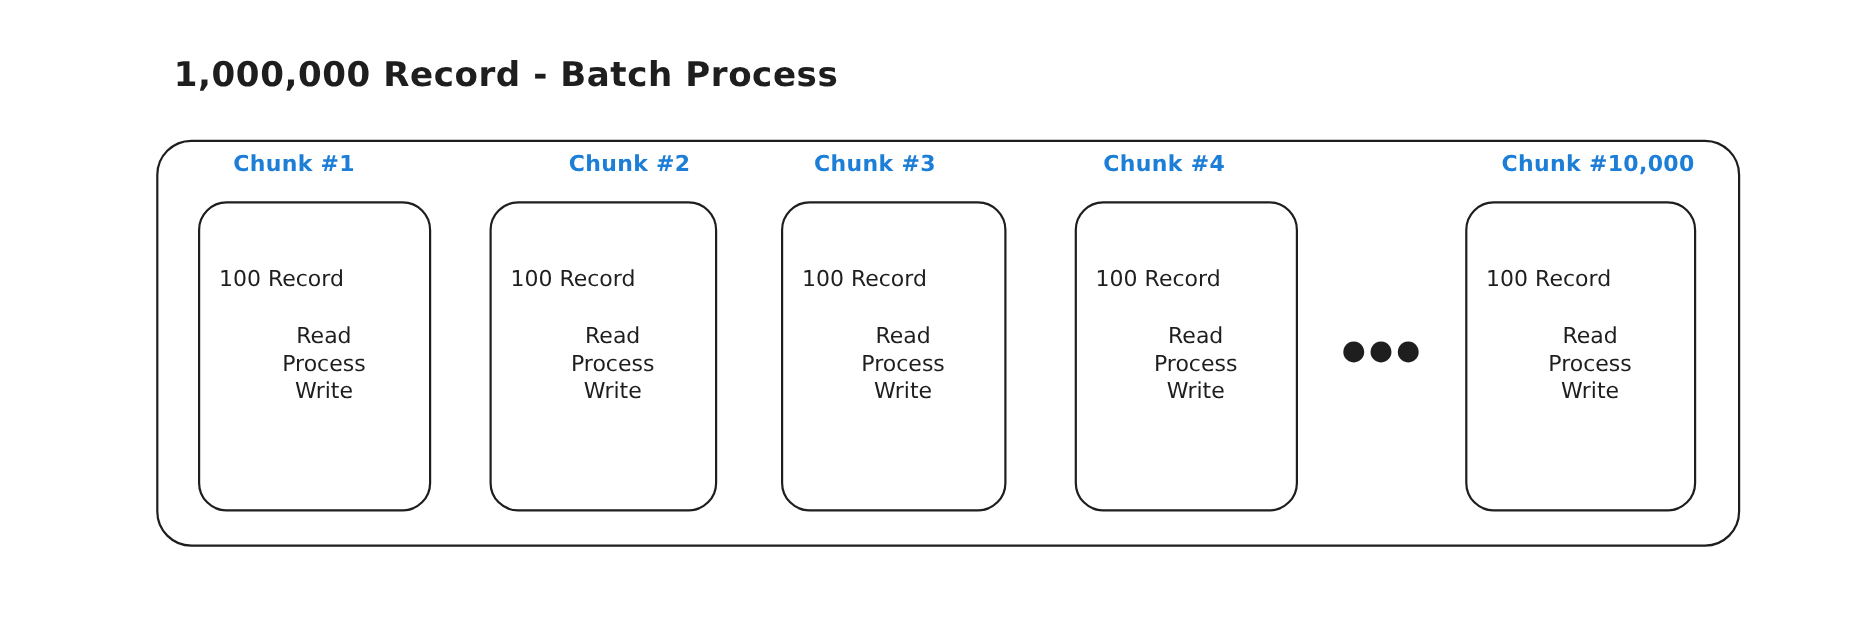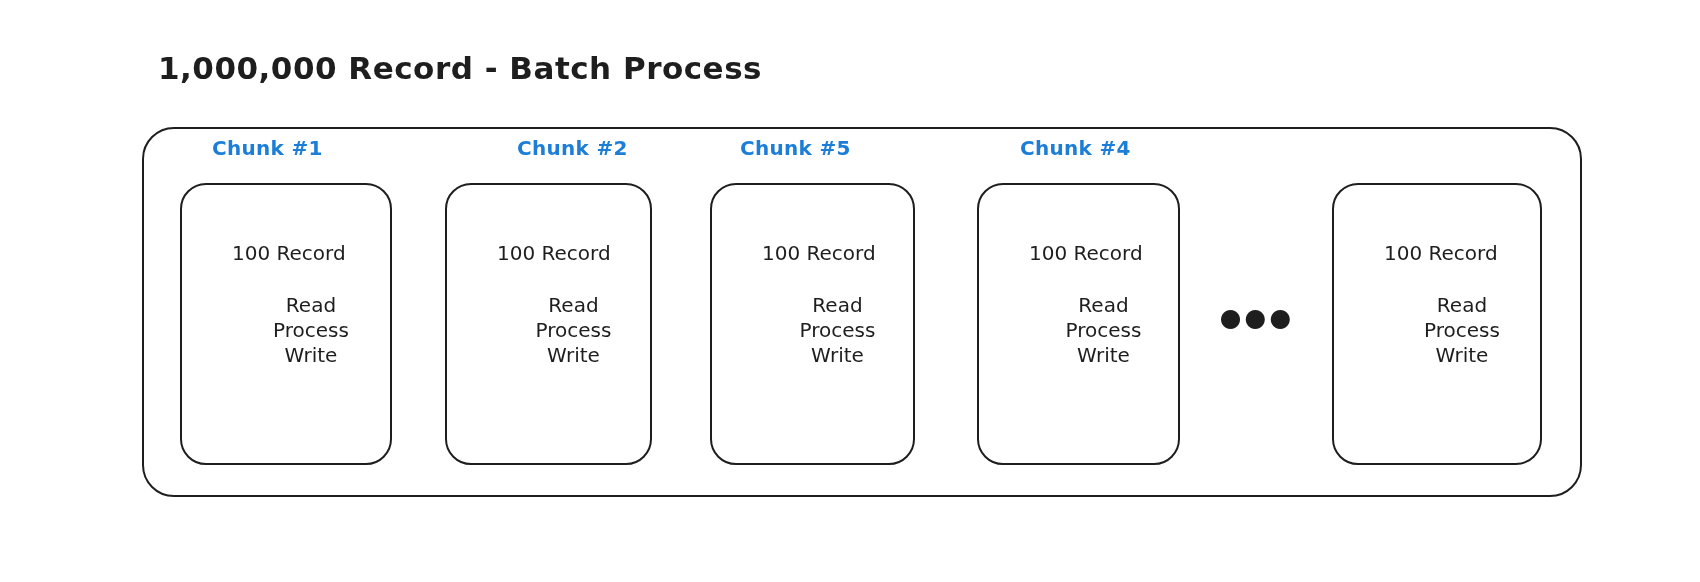--- a/index.html
+++ b/index.html
@@ -44,21 +44,21 @@
     white-space:nowrap;
   }
   .chunk-card{
     position:absolute;
     top:183px;
     height:282px;
     border:2.5px solid var(--stroke);
     border-radius:26px;
     box-sizing:border-box;
     background:var(--background);
-    padding:56px 0 0 50px;
+    padding:56px 0 0 17px;
   }
   .record-count{
     font-size:20px;
     font-weight:500;
     white-space:nowrap;
   }
   .step-list{
     margin-top:28px;
     font-size:20px;
     font-weight:500;
@@ -76,36 +76,37 @@
   }
   
   .card-0{left:180px;width:212px;}
   .card-1{left:445px;width:207px;}
   .card-2{left:710px;width:205px;}
   .card-3{left:977px;width:203px;}
   .card-4{left:1332px;width:210px;}
   .label-0{left:212px;text-align:center;}
   .label-1{left:481px;margin-left:36px;}
   .label-2{left:740px;}
-  .label-3{left:1003px;margin-left:17px;}
+  .label-3{left:1003px;}
   .label-4{left:1365px;}
 </style>
 </head>
 <body>
 
 <div class="stage">
 
   <div class="diagram-title">1,000,000 Record - Batch Process</div>
 
   <div class="batch-container"></div>
 
   <div class="chunk-label label-0">Chunk #1</div>
   <div class="chunk-label label-1">Chunk #2</div>
-  <div class="chunk-label label-2">Chunk #5</div>
+  <div class="chunk-label label-2">Chunk #3</div>
   <div class="chunk-label label-3">Chunk #4</div>
+  <div class="chunk-label label-4">Chunk #10,000</div>
 
   <div class="chunk-card card-0">
     <div class="record-count">100 Record</div>
     <div class="step-list">
       <div class="step-item">Read</div>
       <div class="step-item">Process</div>
       <div class="step-item">Write</div>
     </div>
   </div>
 

